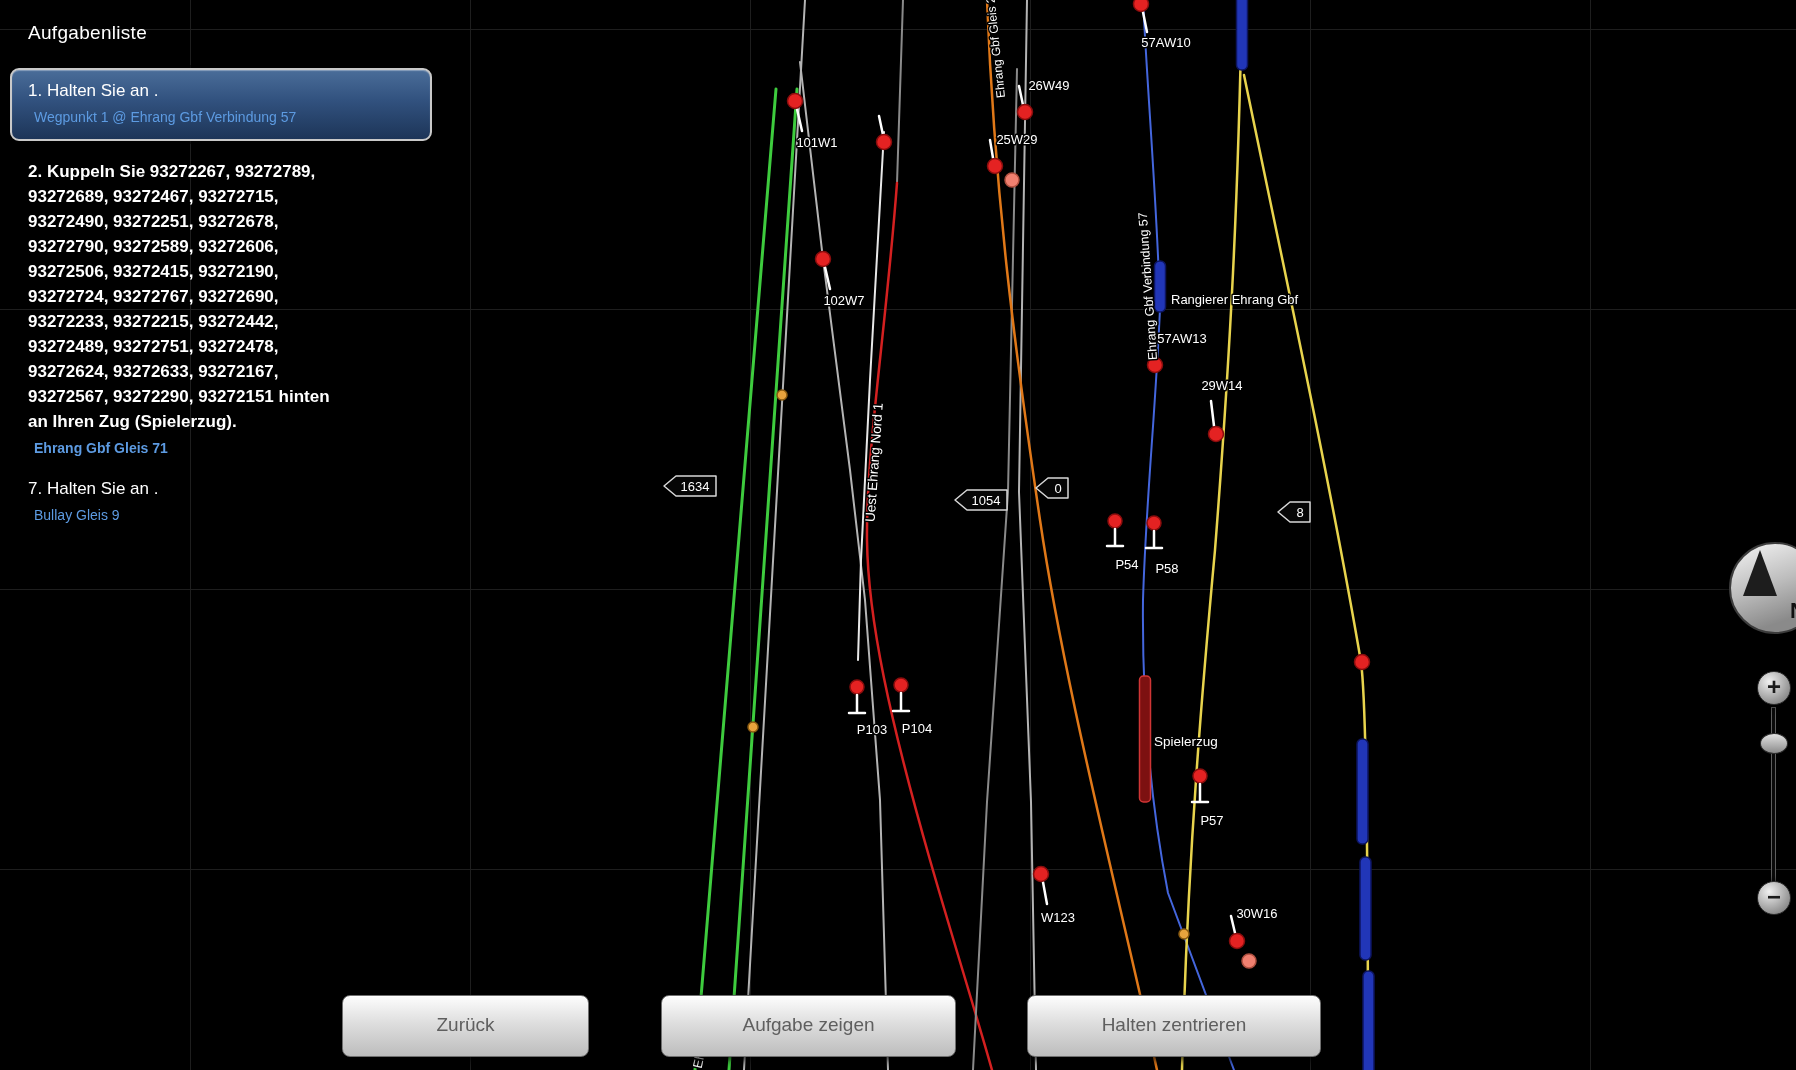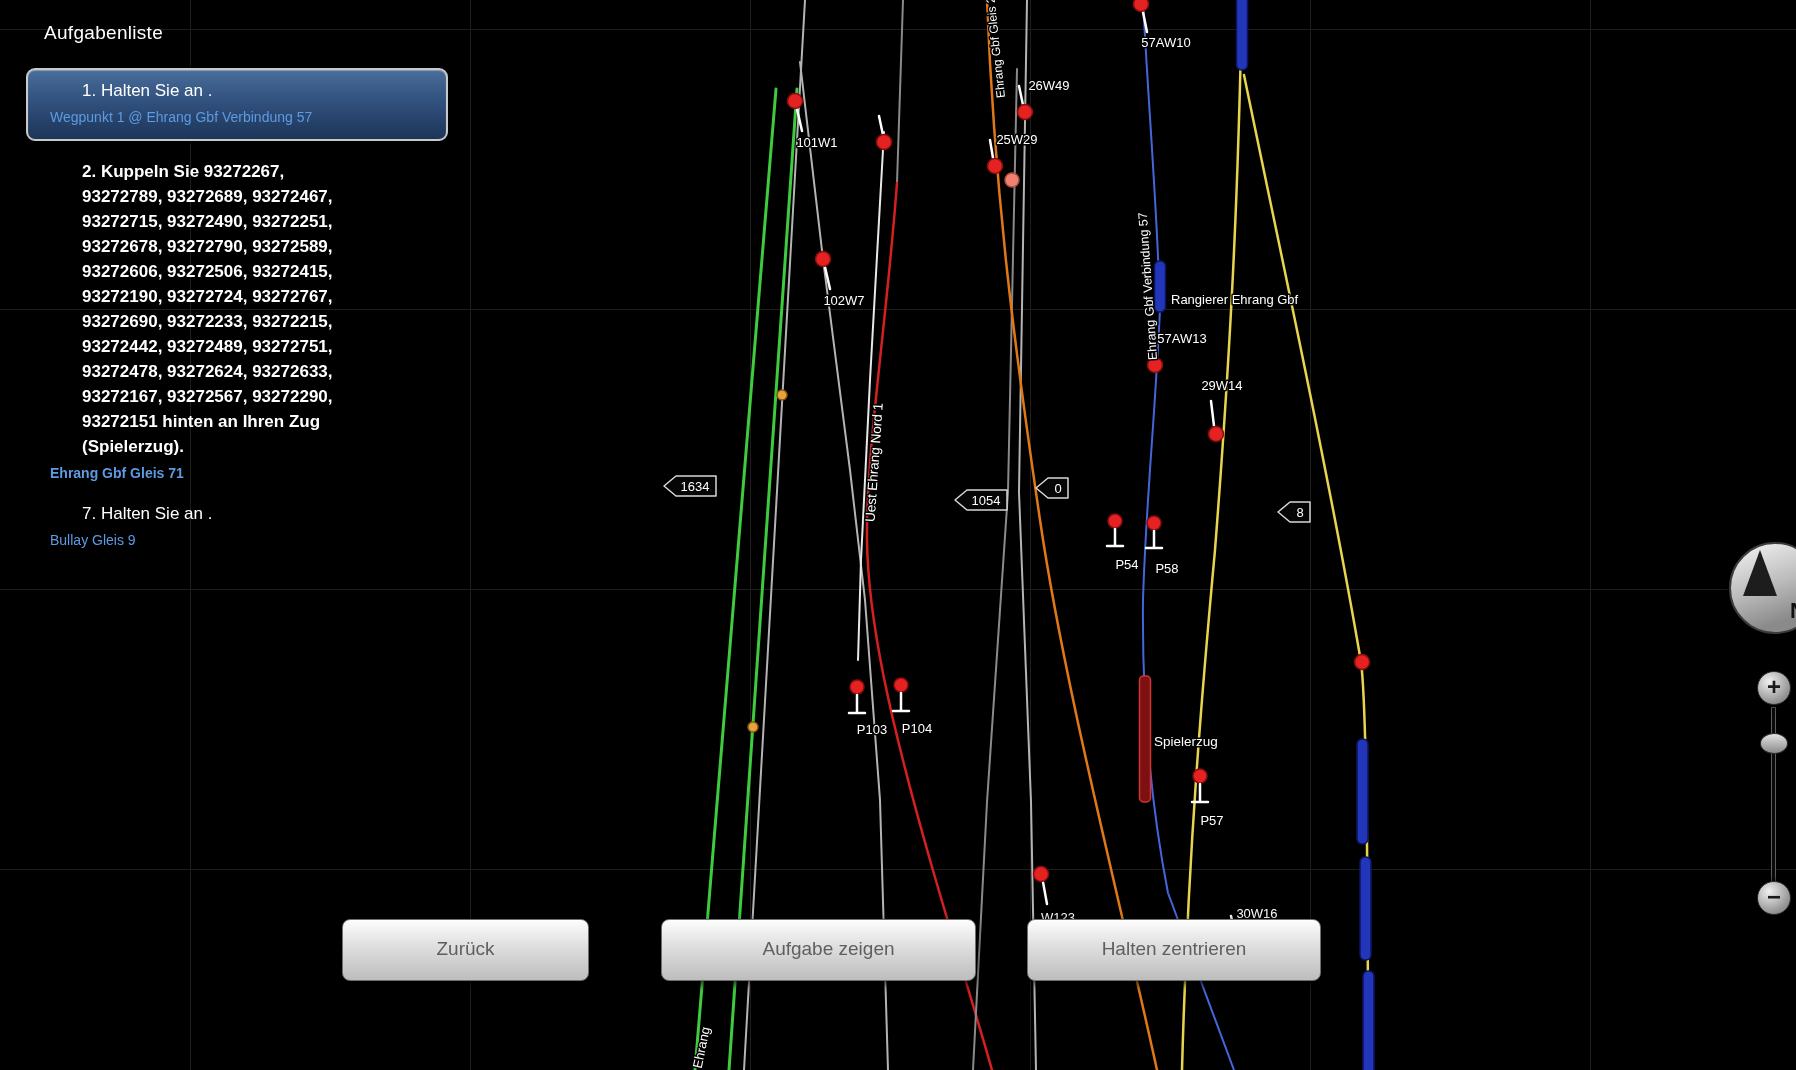--- a/index.html
+++ b/index.html
@@ -39,45 +39,45 @@
 
   text{font-family:"Liberation Sans", sans-serif;}
   .sig-label{font-size:13px;fill:#fff;text-anchor:middle;dominant-baseline:central;
     paint-order:stroke;stroke:#000;stroke-width:3px;stroke-linejoin:round;}
   .track-label{font-size:13px;fill:#fff;text-anchor:start;dominant-baseline:central;
     paint-order:stroke;stroke:#000;stroke-width:3px;stroke-linejoin:round;}
   .marker-box{fill:#060606;stroke:#d8d8d8;stroke-width:1.5;stroke-linejoin:round;}
   .marker-text{font-size:13px;fill:#fff;text-anchor:middle;dominant-baseline:central;}
 
   
-  #task-panel{position:absolute;left:44px;top:22px;width:440px;z-index:3;}
+  #task-panel{position:absolute;left:28px;top:22px;width:440px;z-index:3;}
   #panel-title{font-size:19px;font-weight:normal;margin:0 0 24px 0;letter-spacing:0.3px;}
   #task1-box{
     margin-left:-18px;width:390px;
     border:2px solid #c9c9c9;border-radius:9px;
     background:linear-gradient(180deg,#4a6d99 0%,#31517e 45%,#1d3558 100%);
     box-shadow:0 0 0 3px rgba(0,0,0,0.55), inset 0 1px 1px rgba(255,255,255,0.35);
     padding:8px 12px 10px 16px;
   }
-  .task-text{font-size:17px;line-height:25px;color:#fff;margin-left:38px;}
+  .task-text{font-size:17px;line-height:25px;color:#fff;}
   .task-link{font-size:14px;line-height:23px;color:#5d9be2;margin-top:3px;margin-left:6px;cursor:pointer;}
   #task2-block{margin-top:18px;width:324px;font-weight:bold;}
   #task3-block{margin-top:16px;}
 
   
   .ui-button{
-    position:absolute;top:919px;height:60px;z-index:3;
+    position:absolute;top:995px;height:60px;z-index:3;
     border:1px solid #6f6f6f;border-radius:8px;
     background:linear-gradient(180deg,#fdfdfd 0%,#dedede 45%,#bdbdbd 100%);
     box-shadow:0 3px 8px rgba(0,0,0,0.8), inset 0 1px 0 #fff;
     color:#5f5f5f;font-size:19px;font-family:"Liberation Sans",sans-serif;
     text-align:center;line-height:58px;cursor:pointer;
   }
   #btn-back{left:342px;width:245px;}
-  #btn-show-task{left:661px;width:293px;padding-left:20px;}
+  #btn-show-task{left:661px;width:293px;}
   #btn-center-player{left:1027px;width:292px;}
 
   
   #compass{
     position:absolute;left:1729px;top:542px;width:88px;height:88px;z-index:3;
     border-radius:50%;
     background:linear-gradient(160deg,#f5f5f5 0%,#bdbdbd 45%,#8a8a8a 80%);
     border:2px solid #3c3c3c;
     box-shadow:0 0 12px rgba(0,0,0,0.9);
   }

